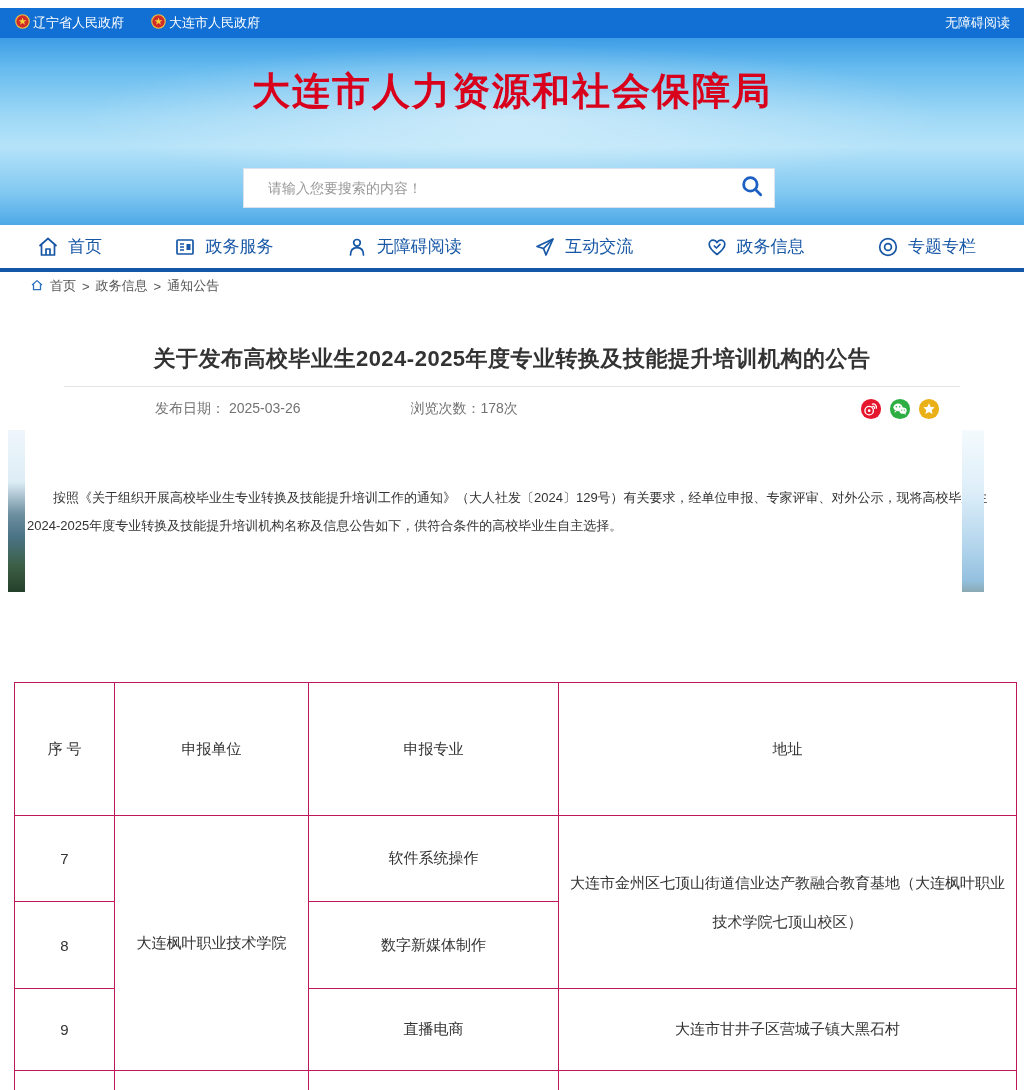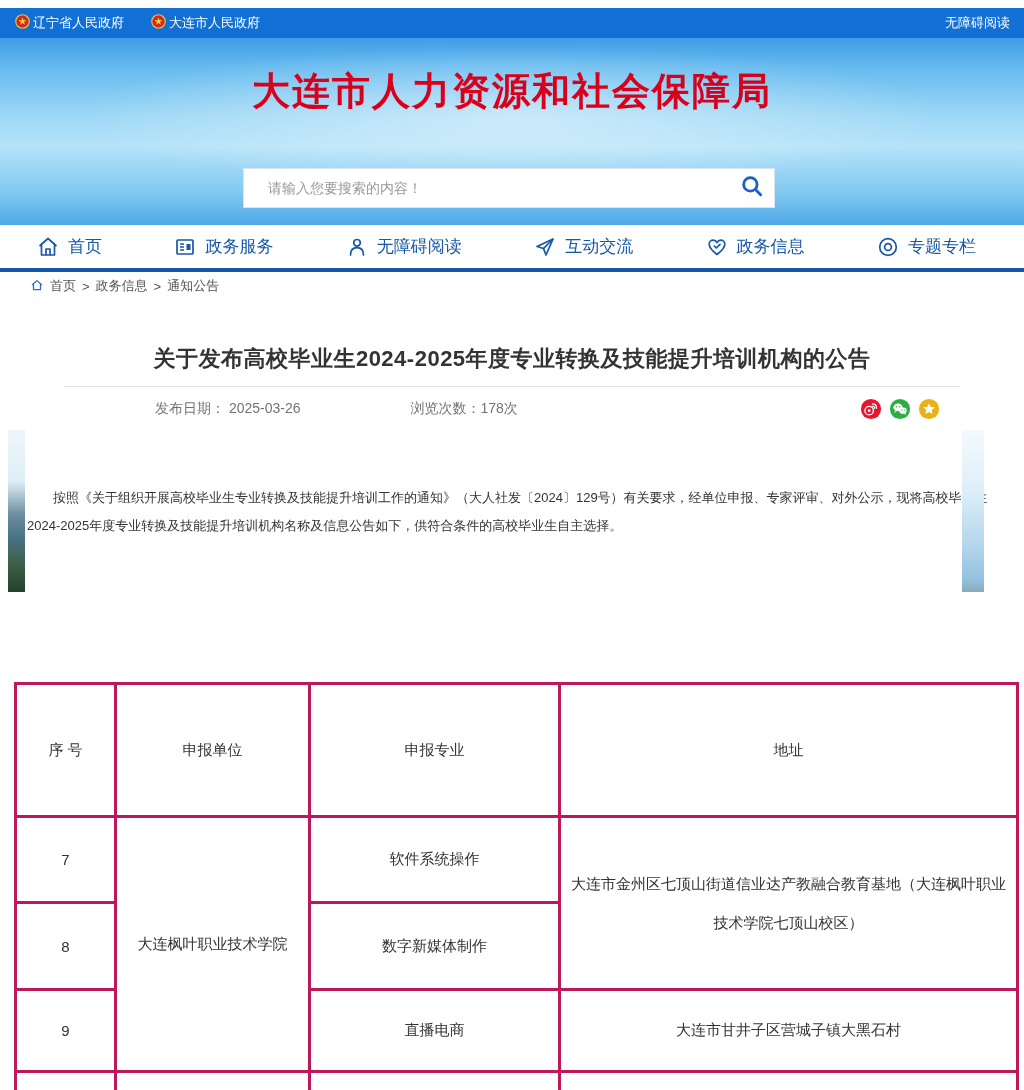--- a/index.html
+++ b/index.html
@@ -58,21 +58,21 @@
 
   
   .edge-left { position:absolute; left:8px; top:430px; width:17px; height:162px;
     background:linear-gradient(180deg,#eef6fb 0%,#ddedf6 32%,#6d8fa0 52%,#4a7386 66%,#3c5f44 84%,#24402b 100%); }
   .edge-right { position:absolute; left:962px; top:430px; width:22px; height:162px;
     background:linear-gradient(180deg,#f4fafd 0%,#ddeef9 38%,#b3d5ec 72%,#93c0df 93%,#8aa9b4 100%); }
 
   
   .tbl-wrap { margin:142px 0 0 14px; }
   table.data { border-collapse:collapse; width:1002px; table-layout:fixed; background:#fff; }
-  table.data td { border:3px solid #be185d; text-align:center; vertical-align:middle;
+  table.data td { border:1px solid #be185d; text-align:center; vertical-align:middle;
     font-size:15px; color:#333; padding:4px 10px; }
   col.c-no { width:100px; } col.c-org { width:194px; } col.c-major { width:250px; } col.c-addr { width:458px; }
   tr.hdr td { height:133px; }
   tr.r7 td { height:86px; }
   tr.r8 td { height:87px; }
   tr.r9 td { height:82px; }
   tr.partial td { height:40px; border-top:1px solid #666; }
   td.addr-span { line-height:2.6; }
 </style>
 </head>

